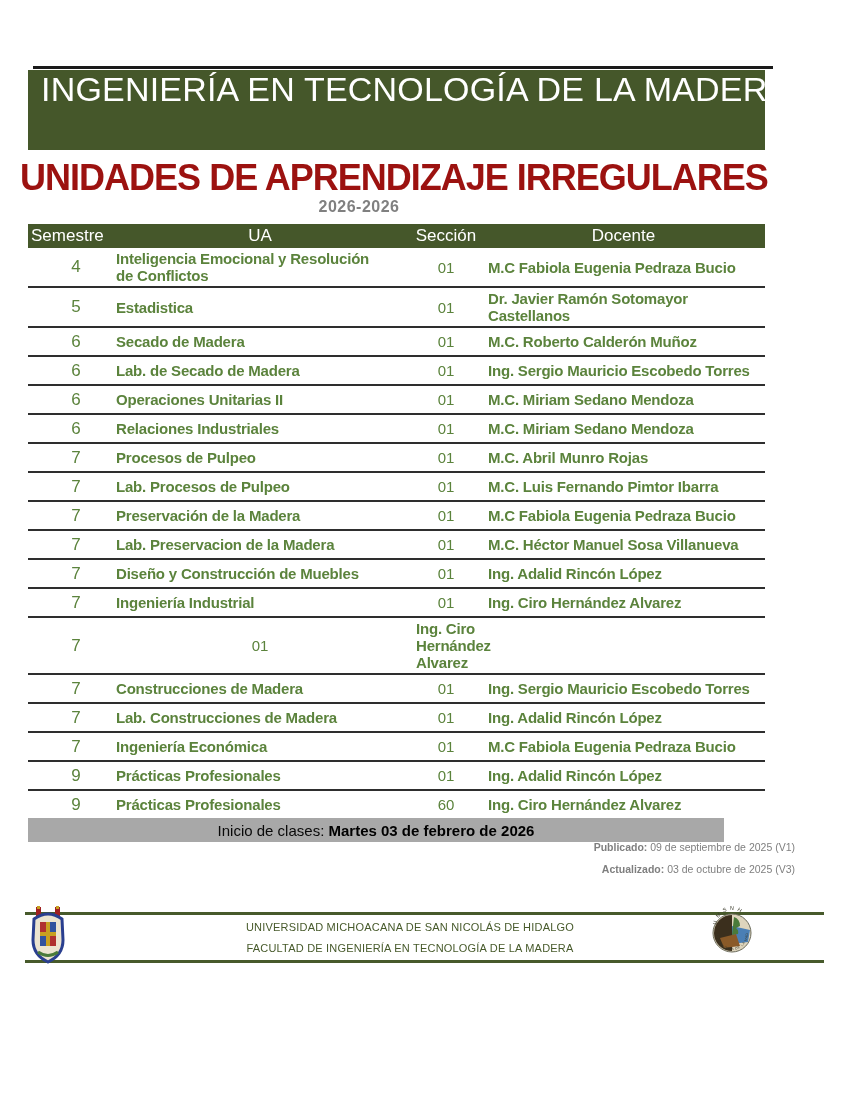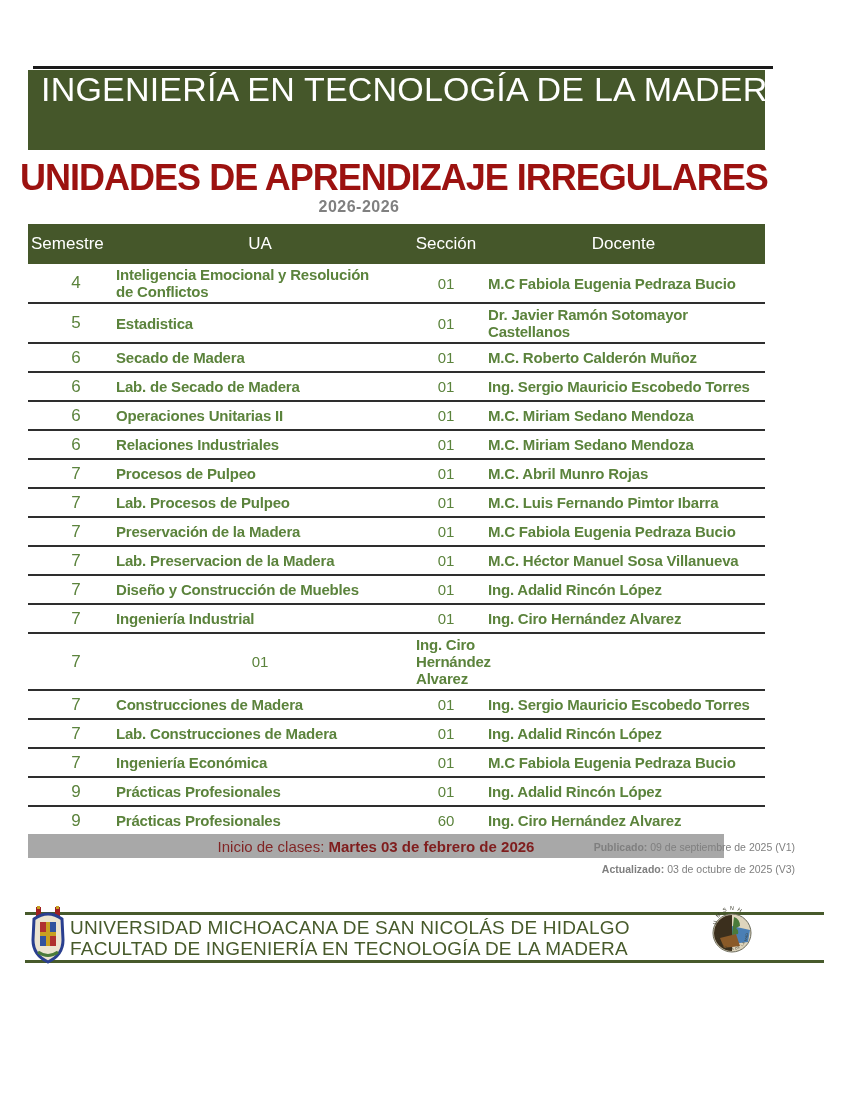--- a/index.html
+++ b/index.html
@@ -30,49 +30,49 @@
     position:absolute;left:0;top:157px;width:788px;text-align:center;
     color:var(--title-red);font-size:36px;font-weight:bold;letter-spacing:-1px;
   }
   .subtitle{
     position:absolute;left:0;top:198px;width:718px;text-align:center;
     color:var(--subtitle-gray);font-size:16px;font-weight:bold;letter-spacing:0.5px;
   }
   .table-wrap{position:absolute;left:28px;top:224px;width:737px;}
   .thead,.row{display:grid;grid-template-columns:82px 300px 72px 1fr;}
   .thead{
-    background:var(--banner-green);color:#ffffff;height:40px;
+    background:var(--banner-green);color:#ffffff;height:24px;
     align-items:center;font-size:17px;
   }
   .th-sem{padding-left:3px;}
   .th-ua,.th-sec,.th-doc{text-align:center;}
   .row{min-height:29px;align-items:center;color:var(--row-green);}
   .row + .row{border-top:2px solid var(--separator-dark);}
   .row{padding:2px 0;}
   .cell-sem{text-align:center;font-size:17px;padding-left:14px;}
   .cell-ua{font-weight:bold;font-size:15px;letter-spacing:-0.2px;padding-left:6px;padding-right:28px;line-height:17px;}
   .cell-sec{text-align:center;font-weight:normal;font-size:15px;}
   .cell-doc{font-weight:bold;font-size:15px;letter-spacing:-0.2px;padding-left:6px;}
   .notice-bar{
     width:696px;height:24px;background:var(--notice-gray);
     display:flex;align-items:center;justify-content:center;
-    color:#7f1d1d;font-size:15px;white-space:pre;
+    color:#000000;font-size:15px;white-space:pre;
   }
   .notice-label{font-weight:normal;opacity:0.95;}
   .notice-value{font-weight:bold;}
   .publication{
     position:absolute;right:55px;top:836px;text-align:right;
     color:var(--pub-gray);font-size:10.5px;line-height:22px;
   }
   .publication b{font-weight:bold;}
   .footer-rule-top{position:absolute;left:25px;top:912px;width:799px;height:3px;background:var(--footer-green);}
   .footer-rule-bottom{position:absolute;left:25px;top:960px;width:799px;height:3px;background:var(--footer-green);}
   .footer-text{
-    position:absolute;left:70px;top:917px;width:680px;
-    color:var(--footer-green);font-size:19px;line-height:21px;letter-spacing:0.2px;
+    position:absolute;left:70px;top:917px;width:680px;text-align:center;
+    color:var(--footer-green);font-size:11px;line-height:21px;letter-spacing:0.2px;
   }
   .crest-logo{position:absolute;left:29px;top:906px;width:38px;height:62px;}
   .seal-logo{position:absolute;left:710px;top:904px;width:44px;height:56px;}
 </style>
 </head>
 <body>
 
 <div class="top-line"></div>
 
 <div class="banner">

